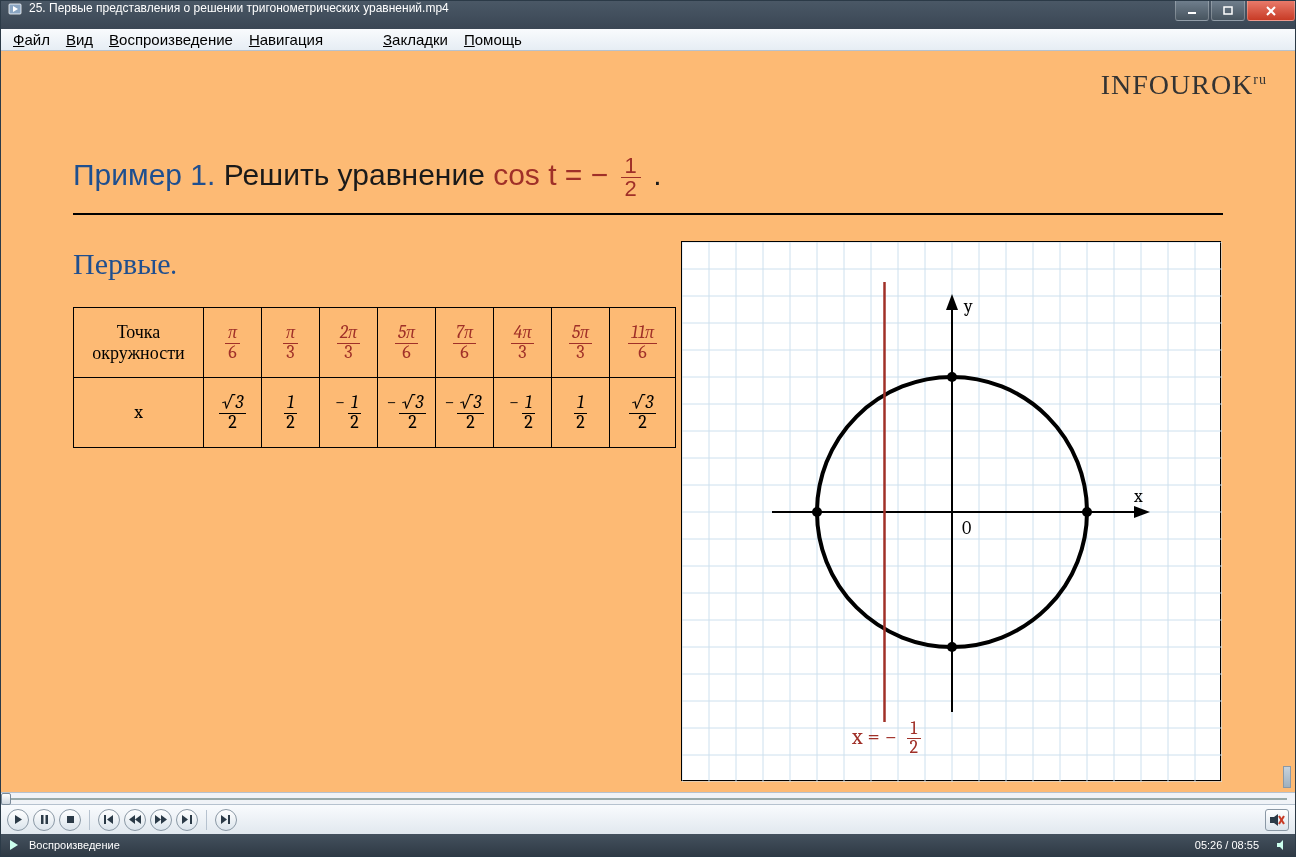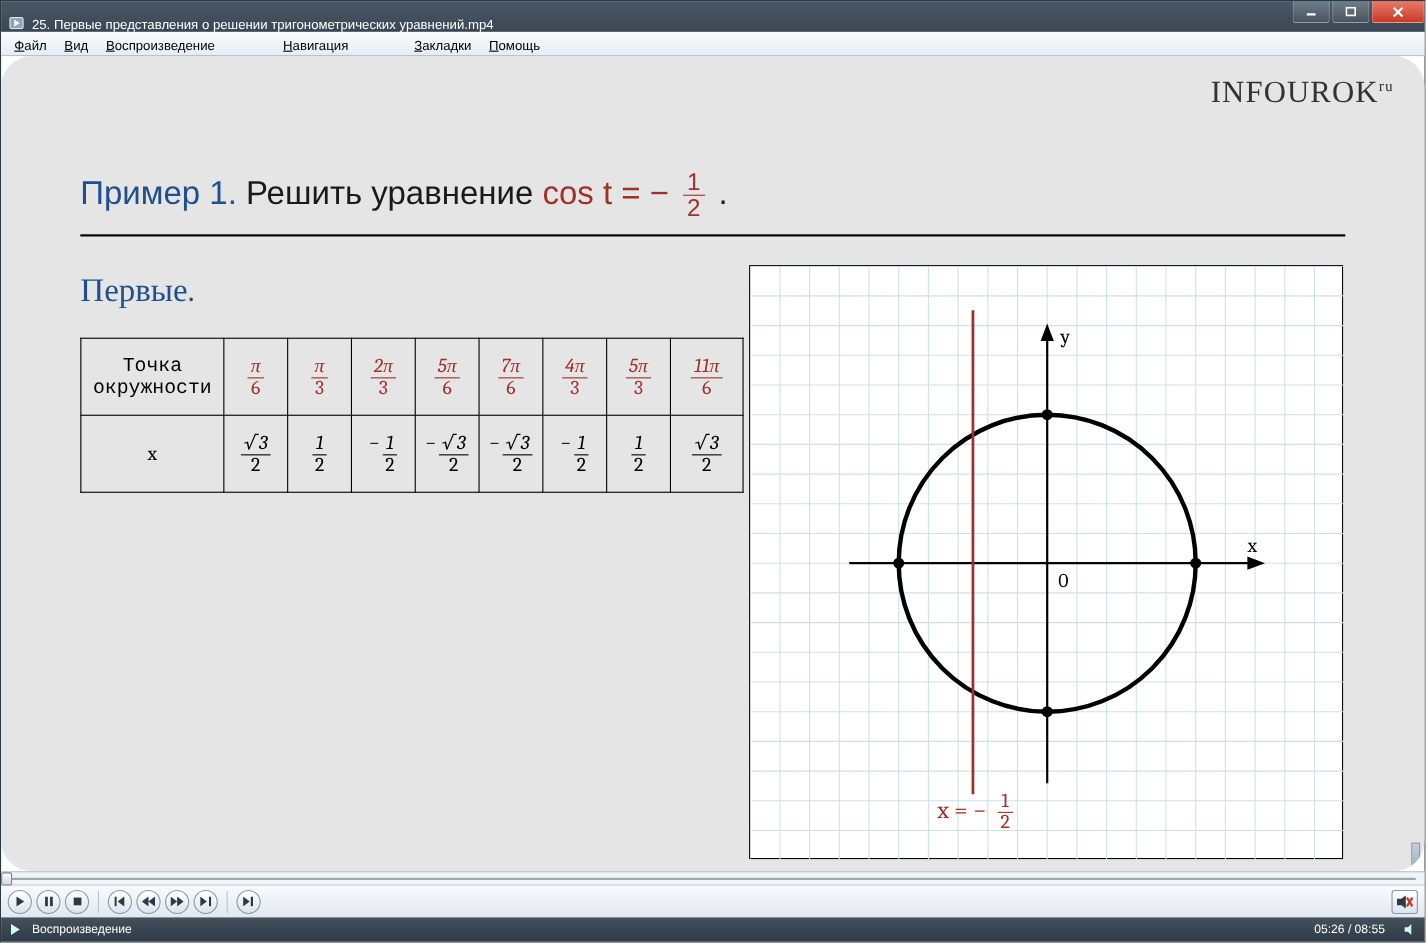--- a/index.html
+++ b/index.html
@@ -1,34 +1,34 @@
 <!DOCTYPE html>
 <html><head>
 <meta charset="utf-8">
 <style>
   * { box-sizing: border-box; margin: 0; padding: 0; }
   html, body { width: 1296px; height: 857px; overflow: hidden; font-family: "Segoe UI", Tahoma, sans-serif; }
   body { background: #dee6ee; }
 
   
   .window { width: 100%; height: 100%; display: flex; flex-direction: column; border: 1px solid #2b3a47; background: #fff; }
-  .titlebar { height: 28px; background: linear-gradient(#4a5866, #3a4654); display: flex; align-items: flex-end; padding: 0 0 0 6px; color: #fff; font-size: 12px; }
+  .titlebar { height: 28px; background: linear-gradient(#4a5866, #3a4654); display: flex; align-items: flex-start; padding: 0 0 0 6px; color: #fff; font-size: 12px; }
   .titlebar .app-icon { width: 16px; height: 16px; margin-right: 6px; display:flex;align-items:center;justify-content:center;}
   .titlebar .title { flex: 1; white-space: nowrap; overflow: hidden; text-overflow: ellipsis; }
   .titlebar .win-controls { display: flex; height: 100%; }
   .titlebar .win-btn { width: 34px; height: 20px; margin-top:0; border: 1px solid rgba(255,255,255,0.25); border-top:none; border-radius: 0 0 3px 3px; margin-left: 2px; display:flex; align-items:center; justify-content:center; color:#fff; font-size:11px; }
   .win-btn.min { background: linear-gradient(#6f7e8c,#47545f); }
   .win-btn.max { background: linear-gradient(#6f7e8c,#47545f); }
   .win-btn.close { background: linear-gradient(#e87a6a,#c83b26); width: 48px; }
-  .menubar { height: 22px; background: linear-gradient(#f9fbfd,#e6edf4); border-bottom: 1px solid #b6c2cf; display:flex; align-items:flex-end; padding: 0 4px; font-size:12px; color:#000; }
+  .menubar { height: 22px; background: linear-gradient(#f9fbfd,#e6edf4); border-bottom: 1px solid #b6c2cf; display:flex; align-items:flex-start; padding: 0 4px; font-size:15px; color:#000; }
   .menubar .menu-item { padding: 2px 8px; }
   .menubar .menu-item span.u { text-decoration: underline; }
 
   
-  .content { flex: 1; background: #e5e5e5; position: relative; overflow: hidden; border-radius: 28px; }
+  .content { flex: 1; background: #fdba74; position: relative; overflow: hidden; }
   .logo { position: absolute; right: 28px; top: 18px; font-size: 28px; font-family: Georgia, serif; letter-spacing:1px; color:#333; }
   .logo sup { font-size: 14px; vertical-align: super; }
 
   .example-title { position:absolute; left:72px; top:104px; font-family: Liberation Sans, sans-serif; font-size: 30px; color:#1a1a1a; }
   .example-title .ex { color:#1f4f8f; }
   .example-title .red { color:#a03028; }
   .frac-inline { display:inline-flex; flex-direction:column; align-items:center; vertical-align:middle; font-size:22px; line-height:1; margin:0 4px; }
   .frac-inline .n { border-bottom:1.5px solid currentColor; padding:0 4px; }
   .frac-inline .d { padding:0 4px; }
 
@@ -108,21 +108,21 @@
             <line x1="10" y1="1" x2="2" y2="9" stroke="#fff" stroke-width="2"></line>
           </svg>
         </div>
     </div>
   </div>
 
   <div class="menubar">
     <div class="menu-item"><span class="u" title="Файл" style="text-decoration: none;"><span><span style="text-decoration:underline">Ф</span>айл</span></span></div>
     <div class="menu-item"><span class="u" style="text-decoration: none;"><span><span style="text-decoration:underline">В</span>ид</span></span></div>
     <div class="menu-item"><span class="u" style="text-decoration: none;"><span><span style="text-decoration:underline">В</span>оспроизведение</span></span></div>
-    <div class="menu-item"><span class="u" style="text-decoration: none; margin-left: 46px;"><span><span style="text-decoration:underline">Н</span>авигация</span></span></div>
+    <div class="menu-item"><span class="u" style="text-decoration: none;"><span><span style="text-decoration:underline">Н</span>авигация</span></span></div>
     <div class="menu-item"><span class="u" style="text-decoration: none; margin-left: 44px;"><span><span style="text-decoration:underline">З</span>акладки</span></span></div>
     <div class="menu-item"><span class="u" style="text-decoration: none;"><span><span style="text-decoration:underline">П</span>омощь</span></span></div>
   </div>
 
   <div class="content">
     <div class="logo">
       <span>INFOUROK</span><sup>ru</sup>
     </div>
 
     <div class="example-title">
@@ -132,21 +132,21 @@
           </span></span><span> .</span>
     </div>
 
     <div class="hr"></div>
 
     <div class="solution-label">Первые.</div>
 
     <table class="val-table">
       <tbody>
           <tr class="row-angle">
-        <td class="rowlabel" style="white-space:pre-line;font-family:Liberation Mono, monospace;">Точка
+        <td class="rowlabel" style="white-space:pre-line;">Точка
 окружности</td>
         <td class="cell"><span class="frac">
                 <span class="n">π</span>
                 <span class="d">6</span>
               </span></td>
         <td class="cell"><span class="frac">
                 <span class="n">π</span>
                 <span class="d">3</span>
               </span></td>
         <td class="cell"><span class="frac">

